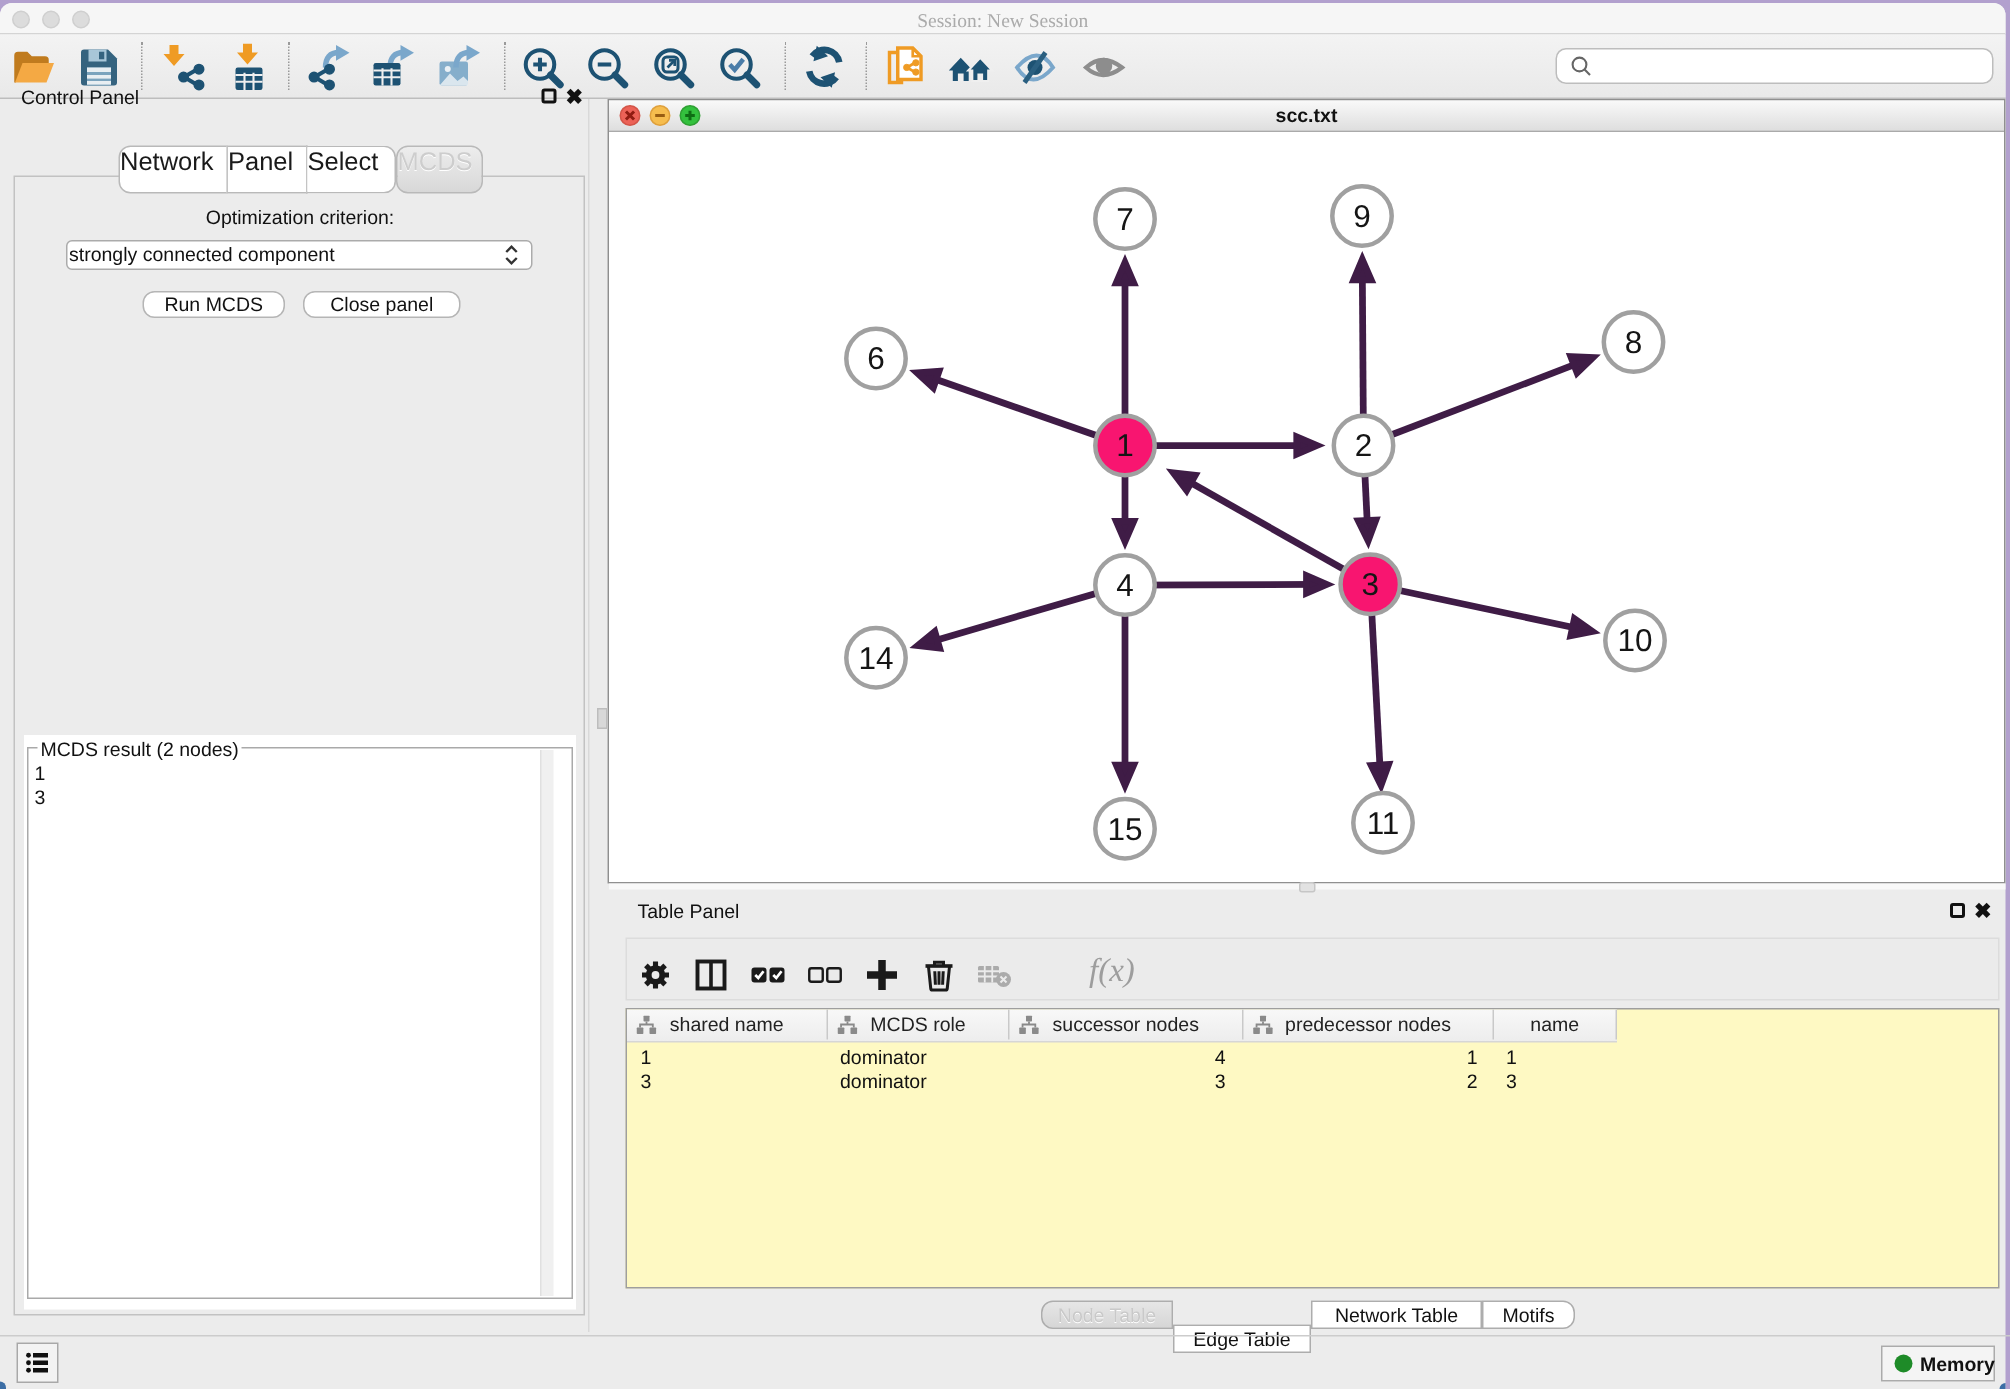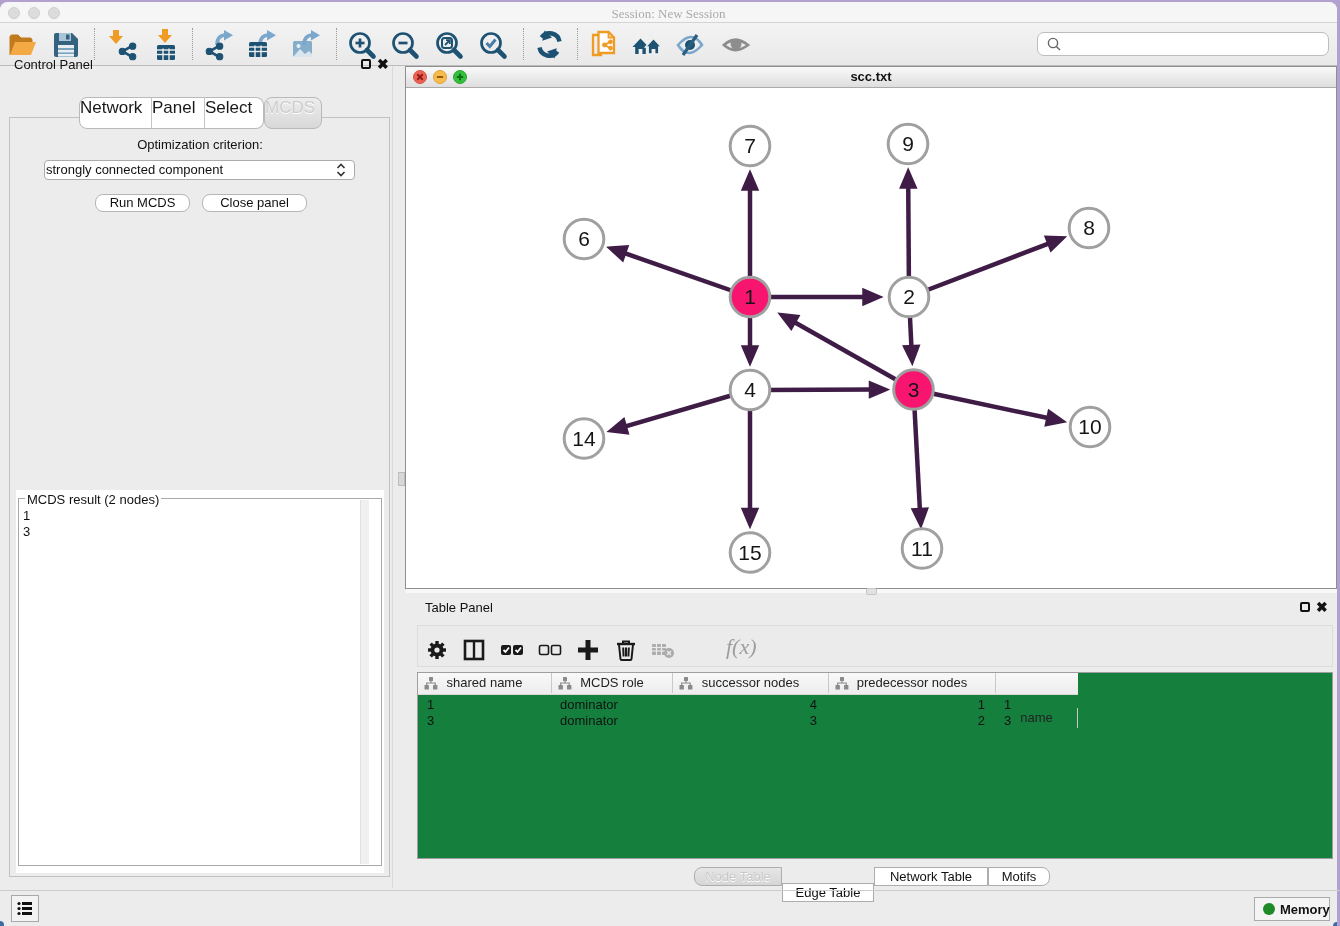--- a/index.html
+++ b/index.html
@@ -42,21 +42,21 @@
 #netwin{position:absolute;left:405px;top:66px;width:932px;height:523px;
  border:1px solid #8f8f8f;box-sizing:border-box;background:#fff;}
 #nettitle{position:absolute;left:0;top:0;width:930px;height:20px;
  background:linear-gradient(#f9f9f9,#dedede);border-bottom:1px solid #aaa;}
 #netname{position:absolute;top:2px;left:0;width:930px;text-align:center;font-weight:bold;font-size:13px;color:#111;}
 #graph{position:absolute;left:0px;top:20px;}
 
 #tpheader{position:absolute;left:405px;top:593px;width:935px;height:30px;}
 #tptoolbar{position:absolute;left:417px;top:625px;width:916px;height:42px;
  background:#ebebeb;border:1px solid #dcdcdc;box-sizing:border-box;}
-#tablebox{position:absolute;left:417px;top:672px;width:916px;height:187px;background:#15803d;
+#tablebox{position:absolute;left:417px;top:672px;width:916px;height:187px;background:#fef9c3;
  border:1px solid #9e9e9e;box-sizing:border-box;}
 #thead{position:absolute;left:0;top:0;width:660px;height:21px;background:linear-gradient(#f8f8f8,#ededed);
  border-bottom:1px solid #d6d6d6;}
 .th{position:absolute;top:0;height:20px;border-right:1px solid #c9c9c9;box-sizing:border-box;
  font-size:13px;color:#222;text-align:center;line-height:20px;}
 .td{position:absolute;font-size:13px;color:#111;height:16px;line-height:16px;}
 .tabrow{position:absolute;top:867px;height:19px;box-sizing:border-box;background:#fff;
  border:1px solid #adadad;font-size:13px;color:#111;text-align:center;line-height:17px;}
 
 #statusline{position:absolute;left:0;top:890px;width:1340px;height:1px;background:#cccccc;}
@@ -418,21 +418,21 @@
   <div class="th" style="left:411px;width:167px;"><svg style="position:absolute;left:6px;top:4px" width="14" height="13" viewBox="0 0 14 13">
           <g fill="#8a8a8a">
             <rect x="5" y="0" width="4" height="4" rx="0.5"></rect>
             <rect x="0.5" y="8" width="4.4" height="4.4" rx="0.5"></rect>
             <rect x="9" y="8" width="4.4" height="4.4" rx="0.5"></rect>
           </g>
           <g stroke="#8a8a8a" stroke-width="1.2" fill="none">
             <path d="M7 4 L7 6 M2.7 8 L2.7 6 L11.2 6 L11.2 8"></path>
           </g>
         </svg>predecessor nodes</div>
-  <div class="th" style="left:578px;width:82px;margin-top:35px;">name</div>
+  <div class="th" style="left:578px;width:82px;">name</div>
  </div>
  <div class="td" style="left:9px;top:24px;">1</div>
  <div class="td" style="left:142px;top:24px;">dominator</div>
  <div class="td" style="left:255px;top:24px;width:144px;text-align:right;">4</div>
  <div class="td" style="left:411px;top:24px;width:156px;text-align:right;">1</div>
  <div class="td" style="left:586px;top:24px;">1</div>
  <div class="td" style="left:9px;top:40px;">3</div>
  <div class="td" style="left:142px;top:40px;">dominator</div>
  <div class="td" style="left:255px;top:40px;width:144px;text-align:right;">3</div>
  <div class="td" style="left:411px;top:40px;width:156px;text-align:right;">2</div>

